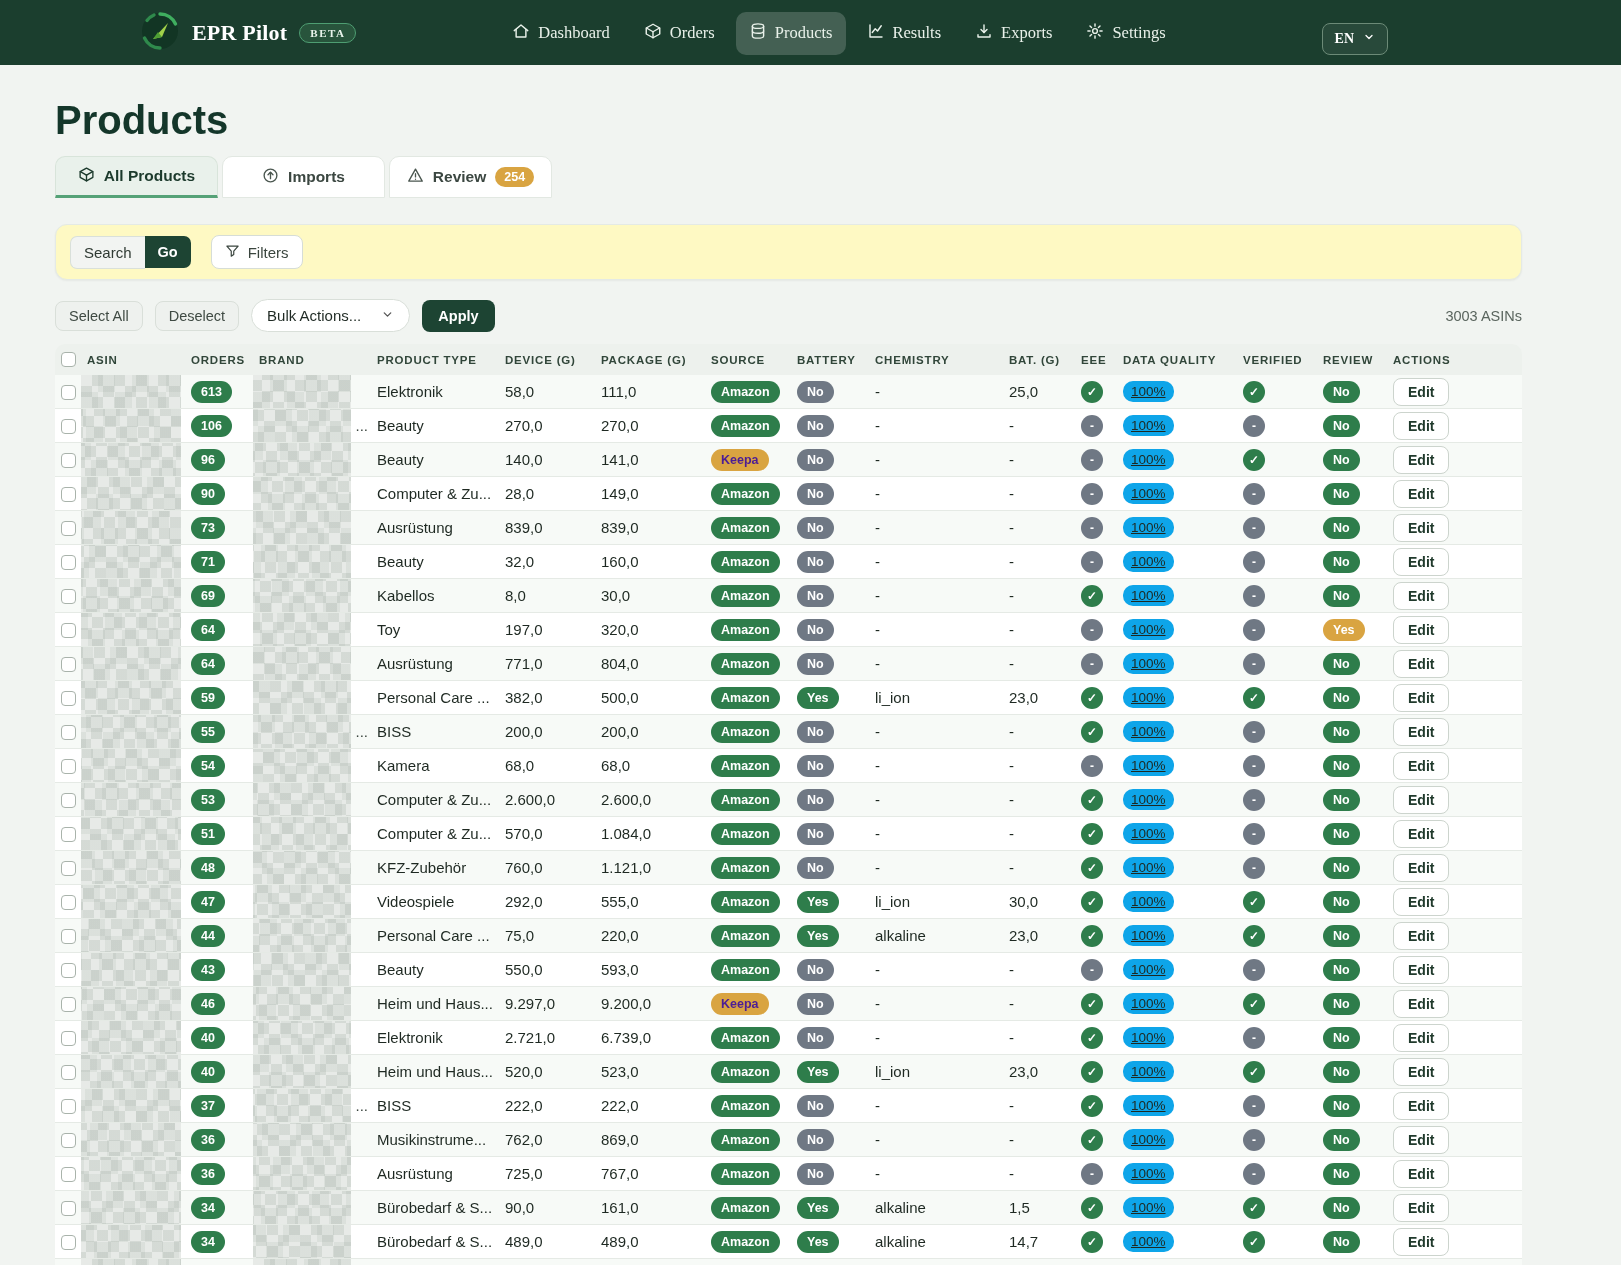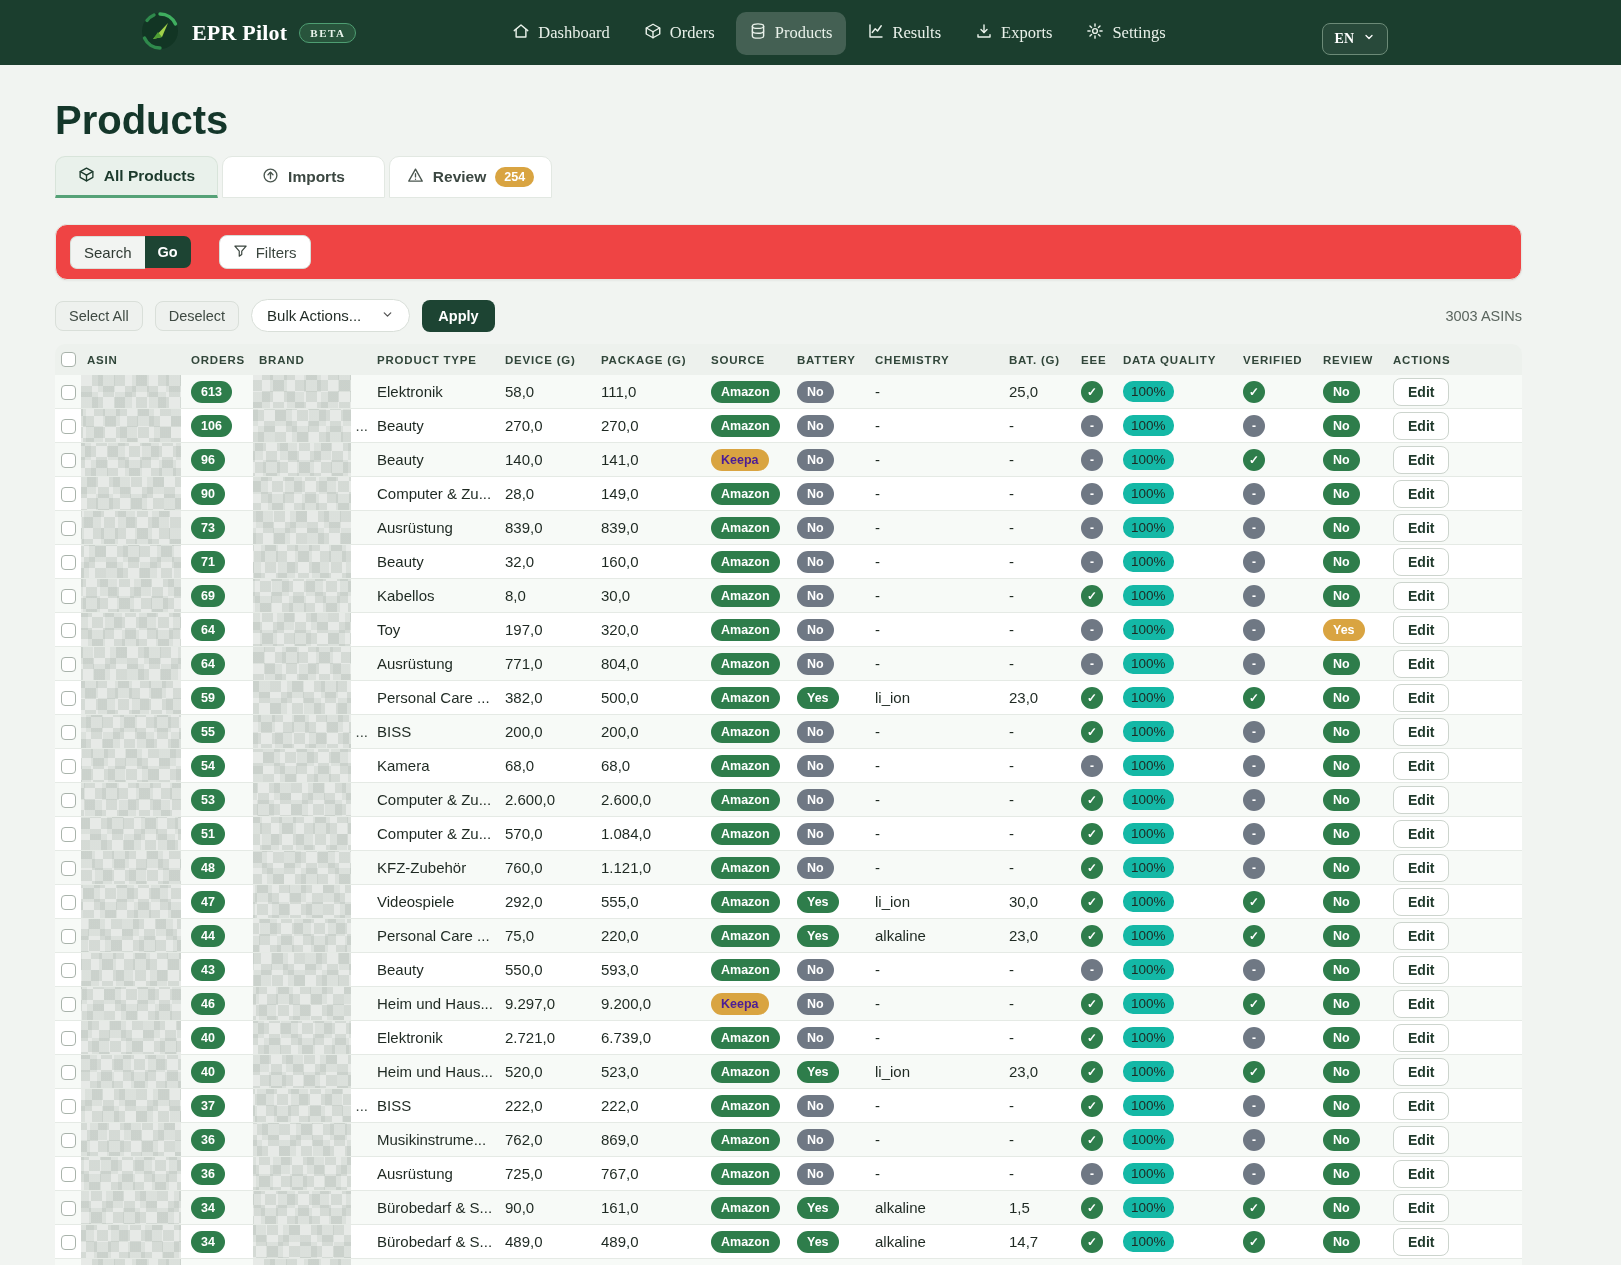--- a/index.html
+++ b/index.html
@@ -30,30 +30,30 @@
 
   .tabs { display:flex; gap:4px; }
   .tab { width:163px; height:42px; display:flex; align-items:center; justify-content:center;
     gap:9px; background:#fff; border:1px solid #e2e8e2; border-radius:10px 10px 0 0;
     font-size:15.5px; font-weight:bold; color:#3b4741; cursor:pointer; }
   .tab.active { background:#e9f1eb; border-color:#d8e4da; border-bottom:3px solid #55a277;
     color:#1c3a2c; }
   .tab-badge { background:#d9a441; color:#fff; border-radius:11px; font-size:12.5px;
     font-weight:bold; padding:3px 9px; }
 
-  .search-card { margin-top:26px; background:#ef4444; border:1px solid #e4eae5; border-radius:12px;
+  .search-card { margin-top:26px; background:#fef9c3; border:1px solid #e4eae5; border-radius:12px;
     padding:10px 14px; display:flex; align-items:center; box-shadow:0 1px 2px rgba(0,0,0,0.05); }
   .search-label { background:#f2f4f2; border:1px solid #d9e0da; border-right:none;
     border-radius:7px 0 0 7px; padding:7px 13px; font-size:15px; color:#2f3a33; }
   .search-input { width:305px; border:1px solid #d9e0da; padding:7px 11px; font-size:15px;
     color:#333; outline:none; }
   .search-input::placeholder { color:#9aa39c; }
   .go-btn { background:#1d4433; color:#fff; font-weight:bold; font-size:14.5px; border:none;
     padding:8px 13px; border-radius:0 7px 7px 0; cursor:pointer; }
-  .filters-btn { margin-left:28px; display:flex; gap:8px; align-items:center;
+  .filters-btn { margin-left:20px; display:flex; gap:8px; align-items:center;
     border:1px solid #d6ddd7; background:#fff; border-radius:8px; padding:7px 13px;
     font-size:15px; color:#3a453e; cursor:pointer; }
 
   .toolbar { margin-top:19px; display:flex; align-items:center; gap:12px; }
   .tb-btn { background:#eef1ee; border:1px solid #d9dfd9; border-radius:8px; padding:6px 13px;
     font-size:14.5px; color:#3f4a43; cursor:pointer; }
   .bulk-select { background:#fff; border:1px solid #d9dfd9; border-radius:17px;
     padding:7px 15px; font-size:15px; color:#1f2a24; display:flex; gap:20px;
     align-items:center; cursor:pointer; }
   .apply-btn { background:#1d4433; color:#fff; font-weight:bold; font-size:14.5px; border:none;
@@ -88,22 +88,22 @@
   .src.keepa { background:#d9a441; color:#4c1d95; }
   .batt.no { background:#6f7884; color:#fff; }
   .review.gold { background:#d9a441; color:#fff; }
   .orders { min-width:18px; }
 
   .circle { display:inline-flex; width:22px; height:22px; border-radius:50%;
     align-items:center; justify-content:center; color:#fff; font-size:12px; font-weight:bold; }
   .circle.yes { background:#2e7d4b; }
   .circle.no  { background:#6f7884; }
 
-  .dq { display:inline-block; background:#14b8a6; border-radius:10px; padding:3px 8px;
-    font-size:13.5px; color:#1e2922; }
+  .dq { display:inline-block; background:#0ea5e9; border-radius:10px; padding:3px 8px;
+    font-size:13.5px; color:#1e2922;text-decoration:underline; }
 
   .edit-btn { background:#fff; border:1px solid #ccd4cd; border-radius:8px; padding:5px 14px;
     font-size:14px; font-weight:bold; color:#203a2c; cursor:pointer; }
 
   tr.partial td { border-bottom:none; }
 </style>
 </head>
 <body>
 
 <header class="topbar">

